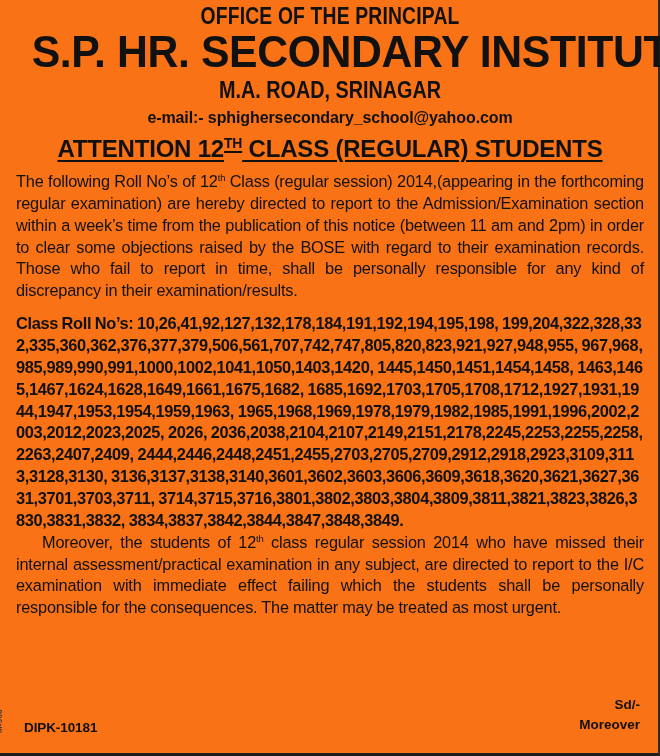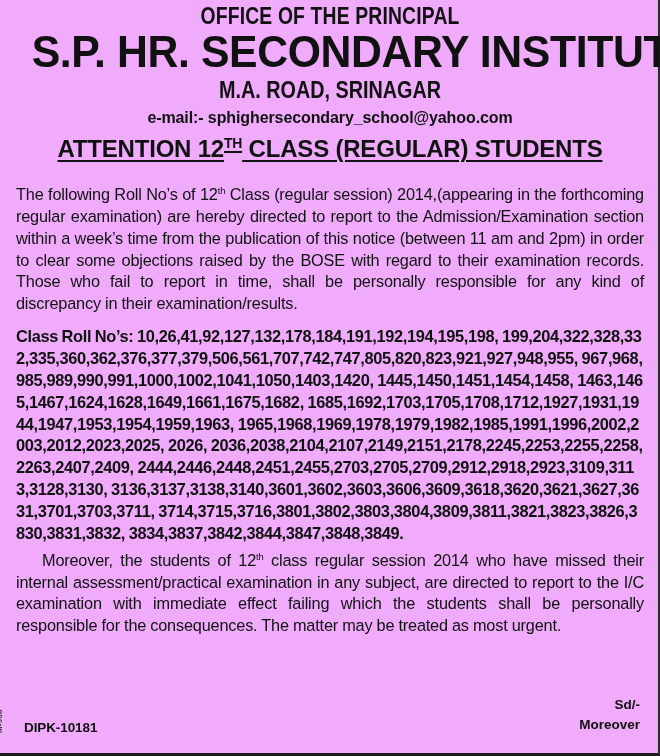--- a/index.html
+++ b/index.html
@@ -14,21 +14,21 @@
     font-family: "Liberation Sans", sans-serif;
     color: #111111;
     overflow: hidden;
   }
 
   .notice {
     position: relative;
     box-sizing: border-box;
     width: 660px;
     height: 756px;
-    background: #f0abfc;
+    background: #f97316;
     border-right: 2px solid #2a2a2a;
     border-bottom: 3px solid #1d1d1d;
     padding: 0 14px 0 16px;
   }
 
   
   .masthead {
     text-align: center;
     padding-top: 4px;
   }
@@ -92,35 +92,34 @@
 
   
   .body-text {
     font-size: 16.3px;
     line-height: 1.335;
     text-align: justify;
     letter-spacing: -0.18px;
     word-spacing: -0.2px;
   }
   .para-intro {
-    margin-top: 21px;
+    margin-top: 8px;
   }
   .roll-block {
     font-weight: 700;
     font-size: 16.4px;
     line-height: 1.335;
     text-align: left;
     letter-spacing: -0.35px;
     word-spacing: -0.6px;
     margin-top: 11px;
     word-break: break-all;
     overflow-wrap: anywhere;
   }
   .para-moreover {
-    margin-top: 5px;
     text-indent: 26px;
   }
 
   
   .footer {
     position: absolute;
     left: 16px;
     right: 16px;
     bottom: 14px;
     height: 44px;

